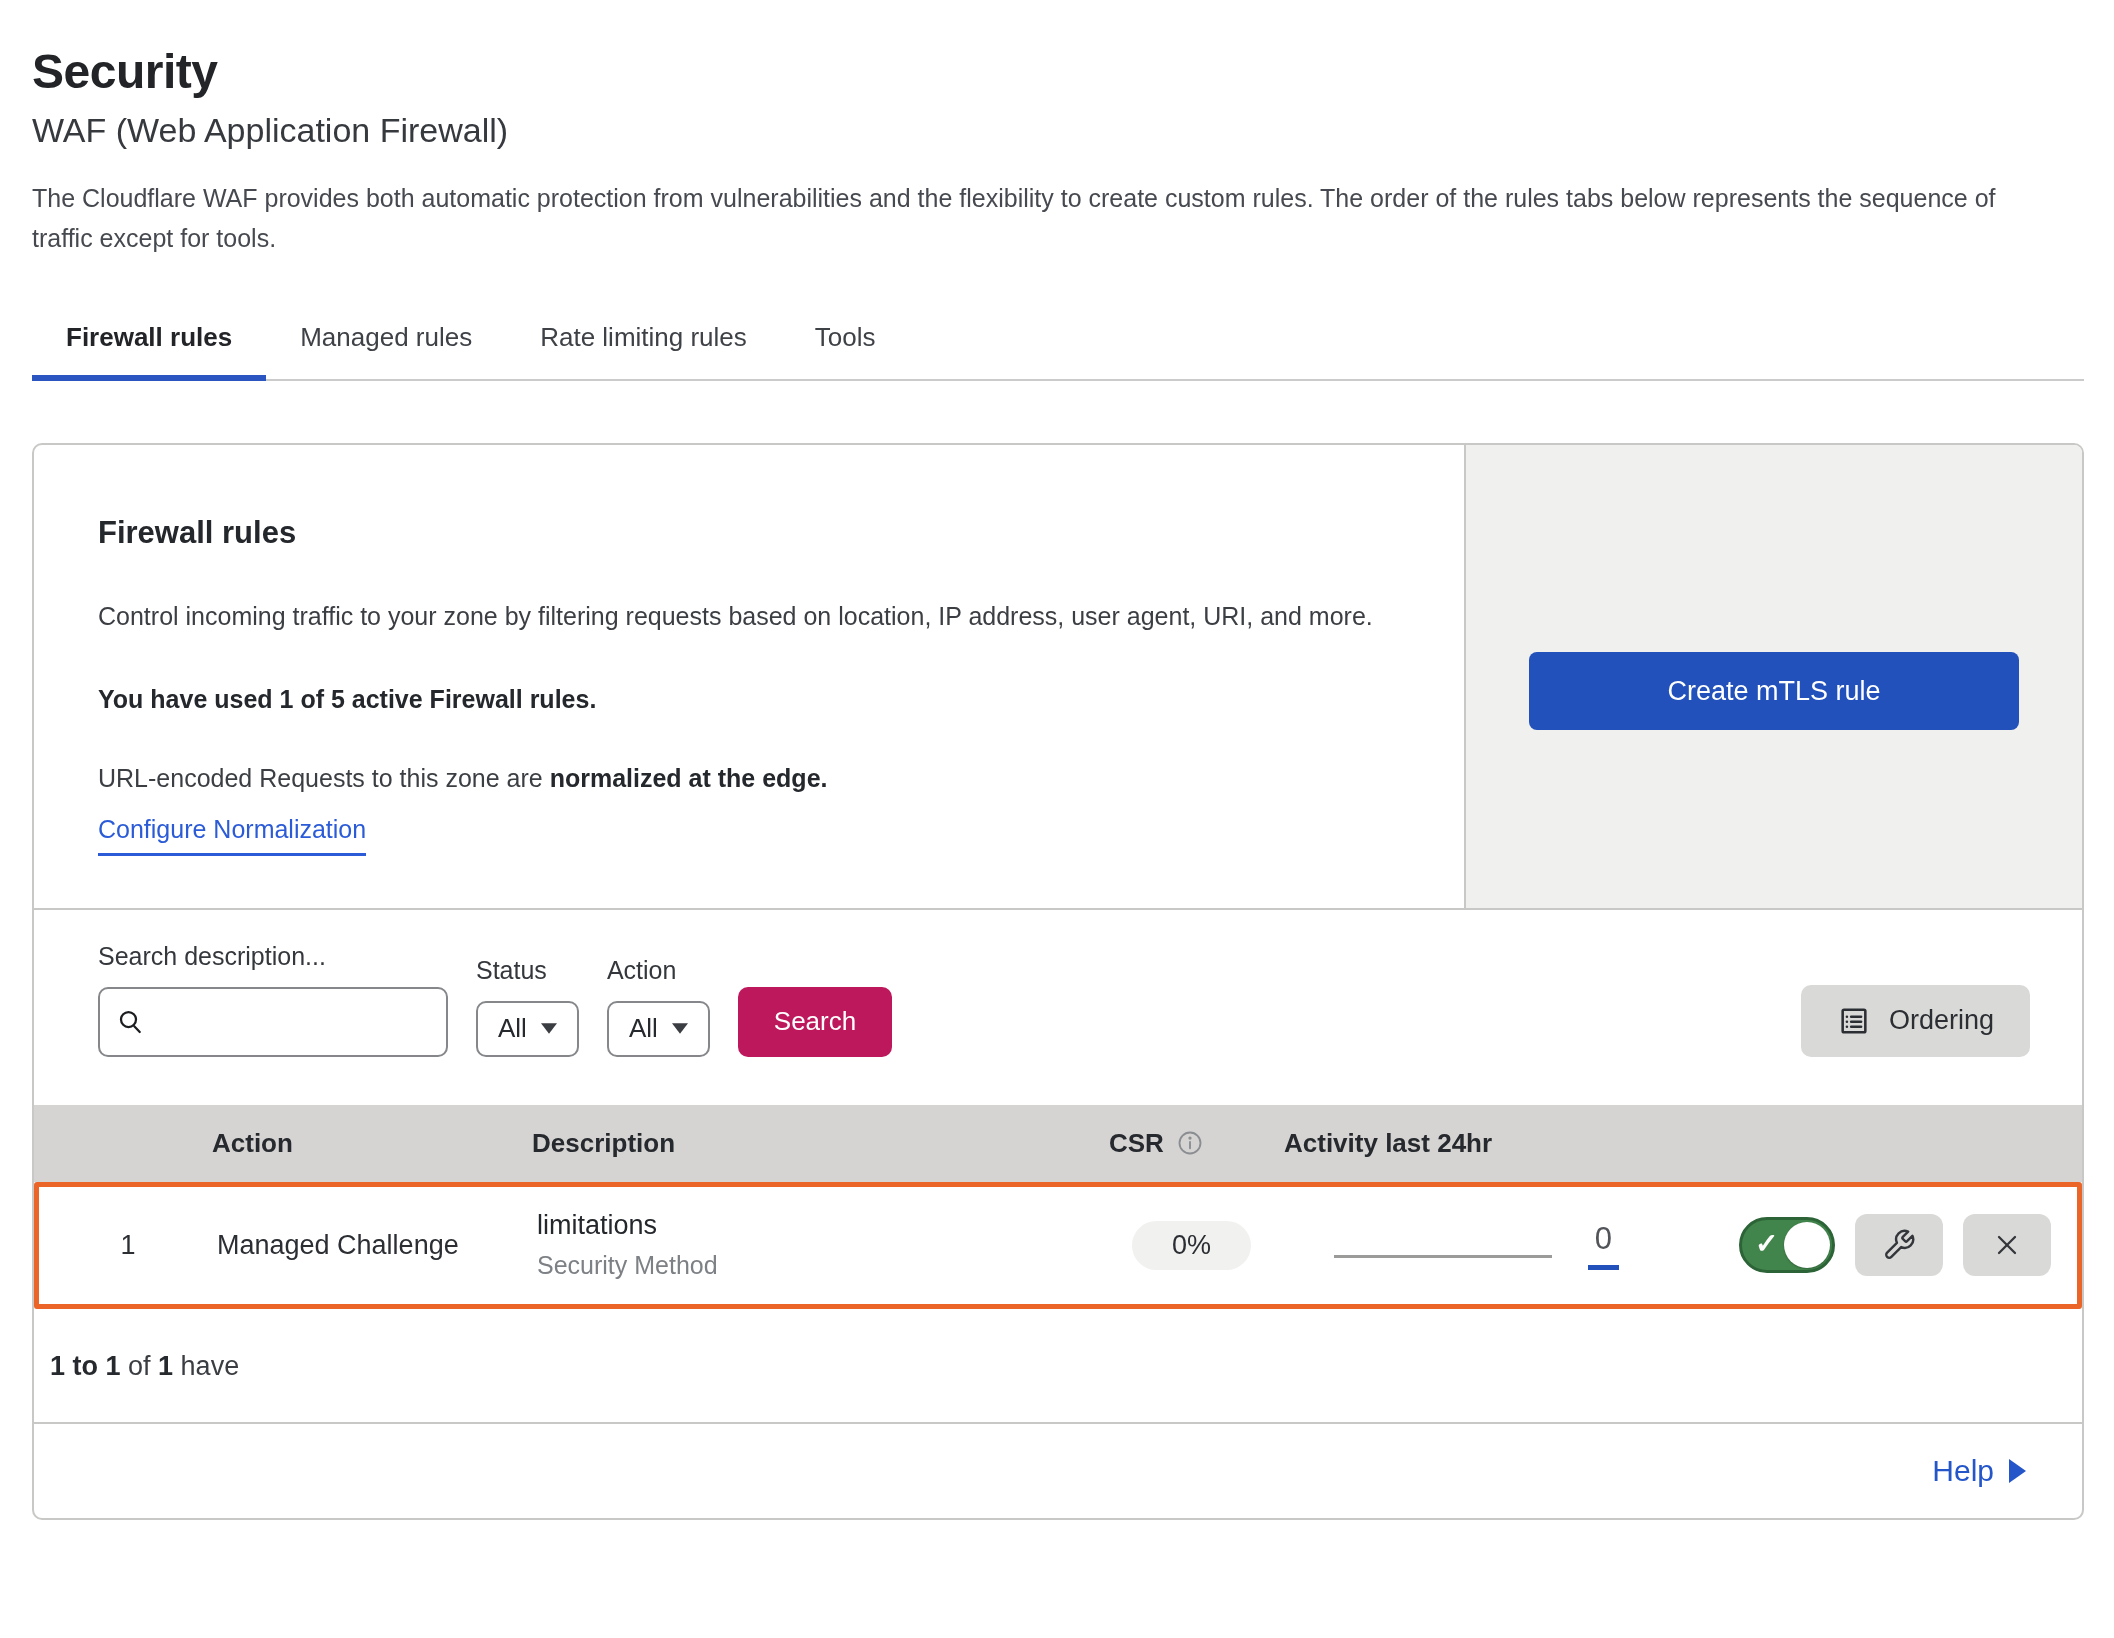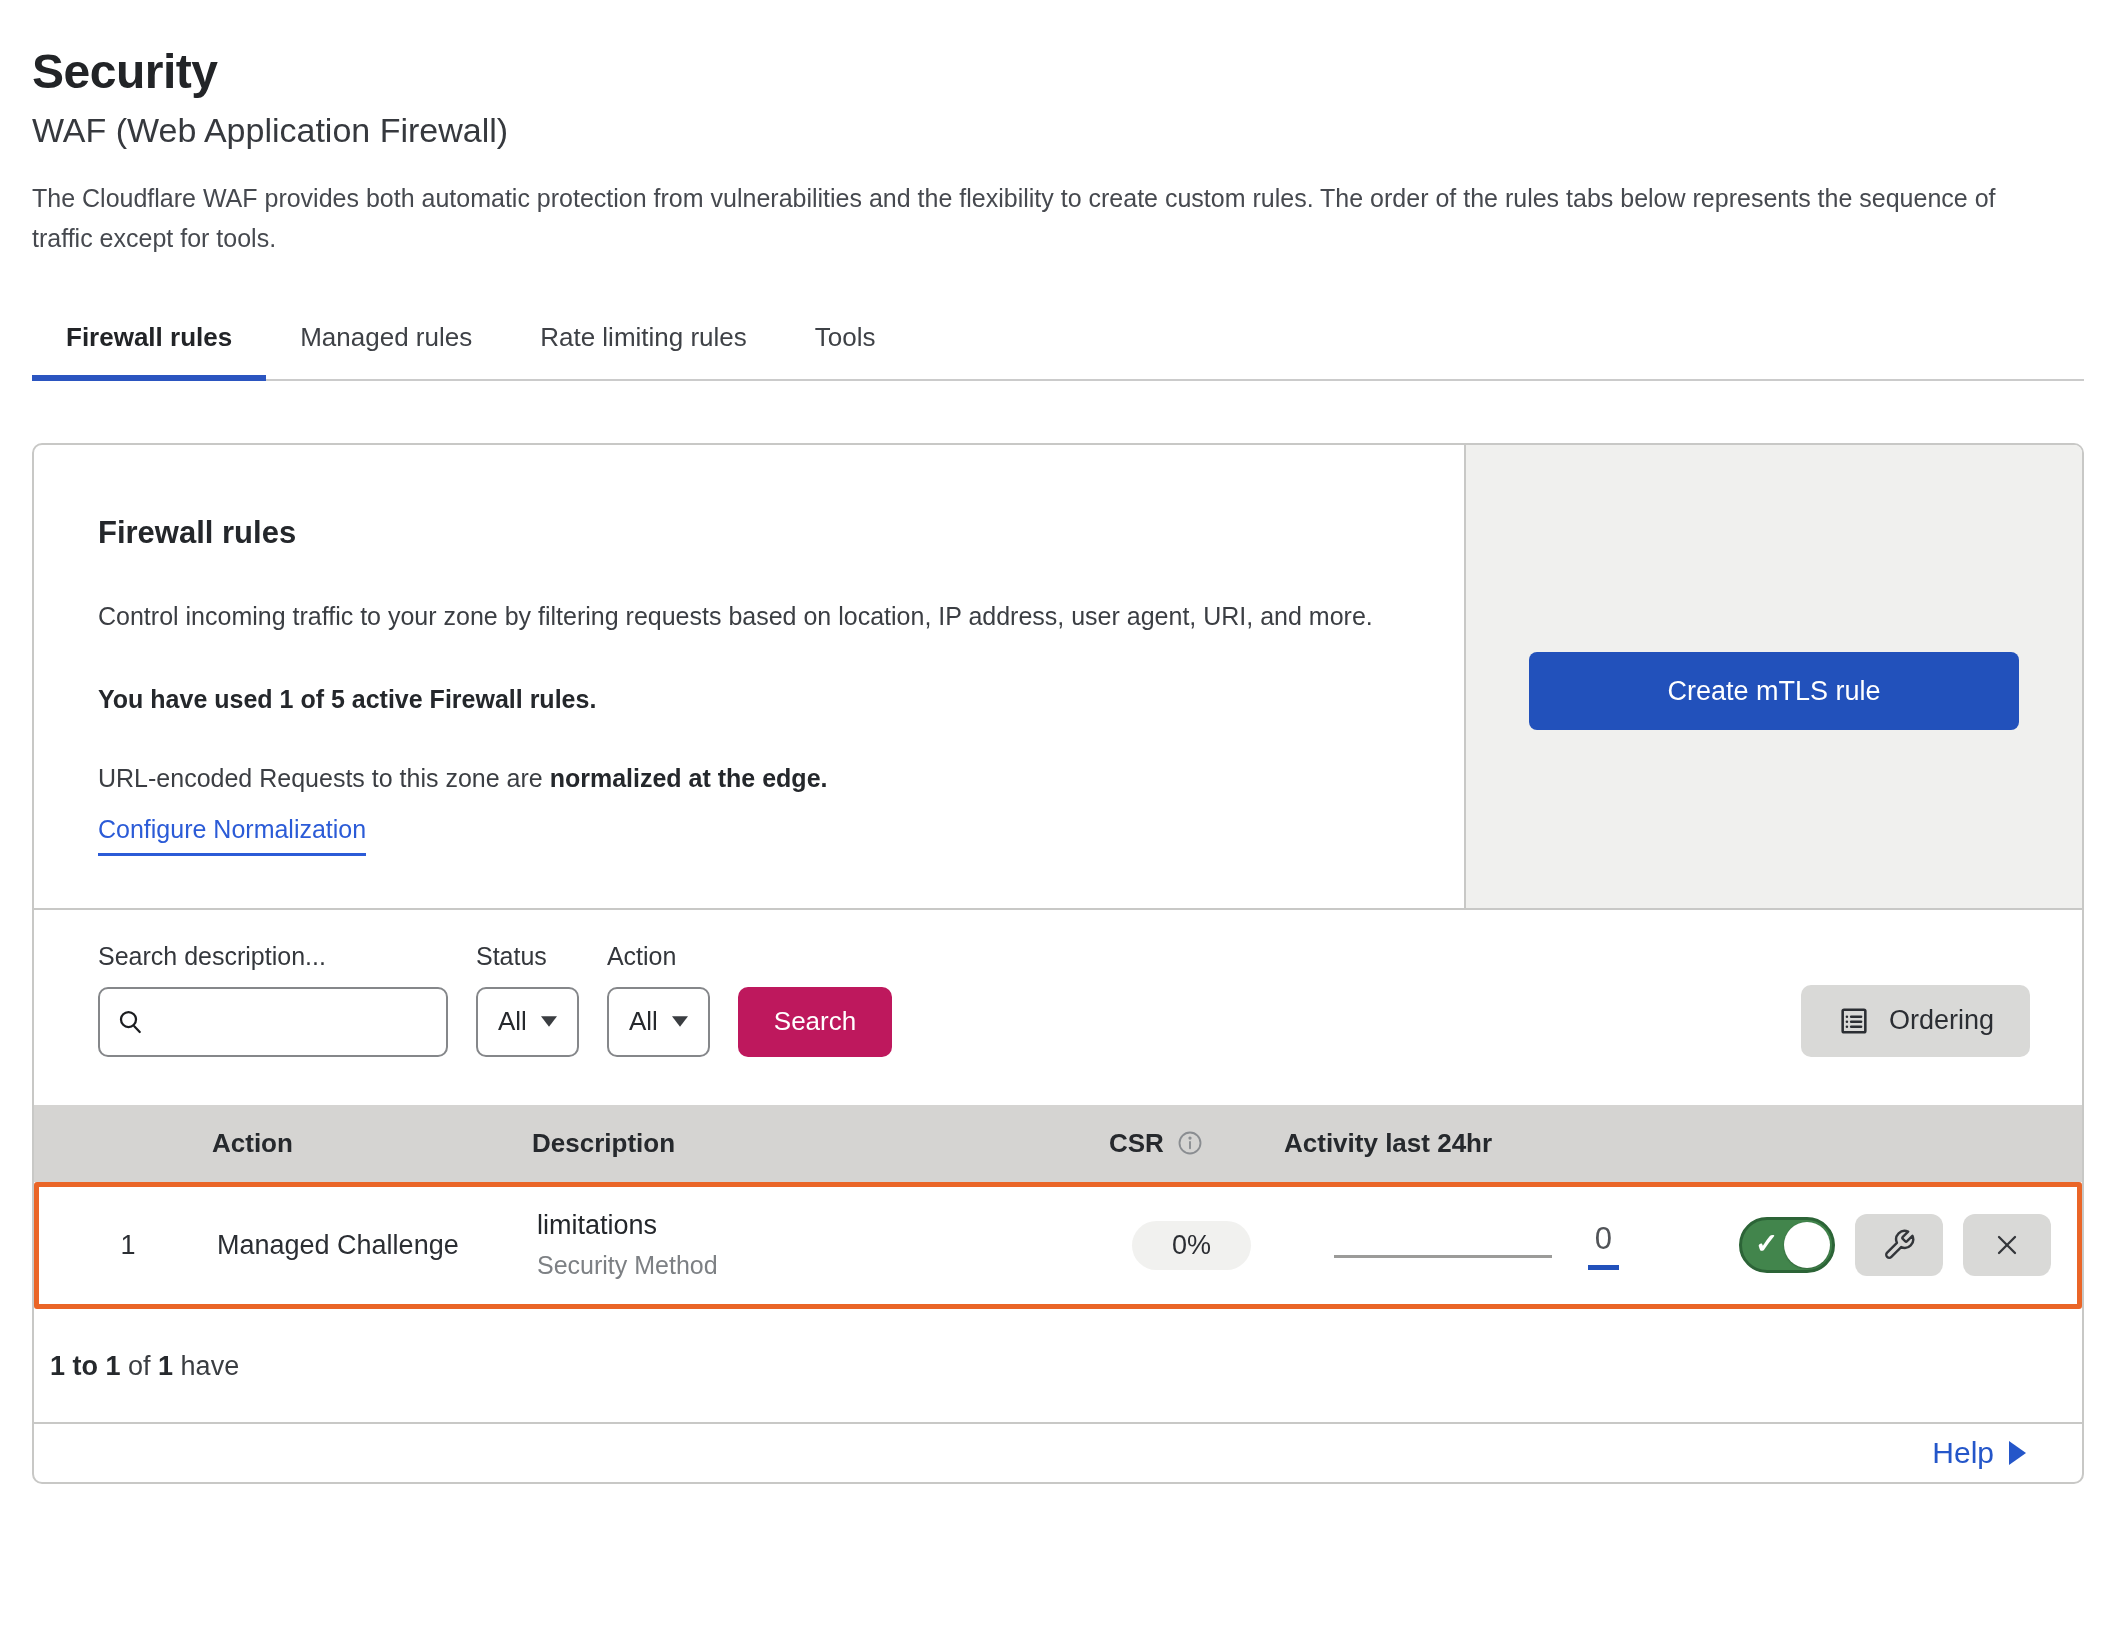--- a/index.html
+++ b/index.html
@@ -34,21 +34,21 @@
 
   .card-actions { width:618px; background:#f0f0ee; border-left:2px solid #c8c8c6; display:flex; flex-direction:column; align-items:center; justify-content:center; gap:24px; padding:60px 0 30px 0; }
   .btn-primary { width:490px; height:78px; background:#2251bb; color:#fff; font-size:27px; border:none; border-radius:8px; font-family:inherit; cursor:pointer; }
 
   
   .filterbar { border-top:2px solid #c8c8c6; padding:32px 52px 48px 64px; display:flex; align-items:flex-end; gap:28px; }
   .fgroup { display:flex; flex-direction:column; gap:16px; }
   .fgroup label { font-size:25px; color:#34373c; }
   .search-box { width:350px; height:70px; border:2px solid #85878a; border-radius:10px; display:flex; align-items:center; padding:0 16px; gap:10px; background:#fff; }
   .search-box input { border:none; outline:none; flex:1; font-size:25px; background:transparent; font-family:inherit; min-width:0; }
-  .dropdown { height:70px; border:2px solid #85878a; border-radius:10px; display:flex; align-items:center; padding:16px 20px; gap:14px; font-size:26px; color:#26292d; cursor:pointer; background:#fff; }
+  .dropdown { height:56px; border:2px solid #85878a; border-radius:10px; display:flex; align-items:center; padding:16px 20px; gap:14px; font-size:26px; color:#26292d; cursor:pointer; background:#fff; }
   .btn-search { height:70px; padding:0 36px; background:#be185d; color:#fff; border:none; border-radius:10px; font-size:26px; font-family:inherit; cursor:pointer; }
   .btn-ordering { margin-left:auto; height:72px; padding:0 36px; background:#d9d9d7; border:none; border-radius:10px; font-size:27px; color:#2b2e33; display:flex; align-items:center; gap:18px; font-family:inherit; cursor:pointer; }
 
   
   .thead, .trow { display:grid; grid-template-columns:178px 320px 557px 195px 450px auto; align-items:center; }
   .thead { background:#d5d4d2; height:77px; font-weight:700; font-size:26px; color:#26292d; }
   .th-csr { padding-left:20px; display:flex; align-items:center; gap:12px; }
   .trow { background:#fff; border:5px solid #ea6527; border-radius:3px; min-height:127px; }
   .cell-idx { text-align:center; font-size:27px; color:#2b2e33; }
   .cell-action { font-size:27px; color:#2b2e33; }
@@ -62,21 +62,21 @@
   .cell-controls { display:flex; align-items:center; justify-content:flex-end; gap:20px; padding-right:28px; }
 
   .toggle { width:96px; height:56px; background:#42854c; border:3px solid #2c6437; border-radius:999px; position:relative; cursor:pointer; flex:none; }
   .toggle .check { position:absolute; left:13px; top:50%; transform:translateY(-54%); color:#fff; font-size:28px; font-weight:700; }
   .toggle .knob { position:absolute; right:2px; top:2px; width:46px; height:46px; background:#fff; border-radius:50%; box-shadow:0 1px 2px rgba(0,0,0,.25); }
   .icon-btn { width:88px; height:62px; background:#d9d9d7; border:none; border-radius:12px; display:flex; align-items:center; justify-content:center; cursor:pointer; flex:none; }
 
   
   .tfoot { padding:42px 0 40px 16px; font-size:27px; color:#3a3d41; }
   .tfoot .b { font-weight:700; color:#26292d; }
-  .helprow { border-top:2px solid #c8c8c6; height:60px; display:flex; align-items:center; justify-content:flex-end; padding-right:56px; }
+  .helprow { border-top:2px solid #c8c8c6; height:96px; display:flex; align-items:center; justify-content:flex-end; padding-right:56px; }
   .help-link { display:flex; align-items:center; gap:15px; font-size:30px; color:#2456c9; text-decoration:none; cursor:pointer; }
 
   svg { display:block; }
 </style>
 </head>
 <body>
 
 <div class="page">
 
   <h1 class="title">Security</h1>

